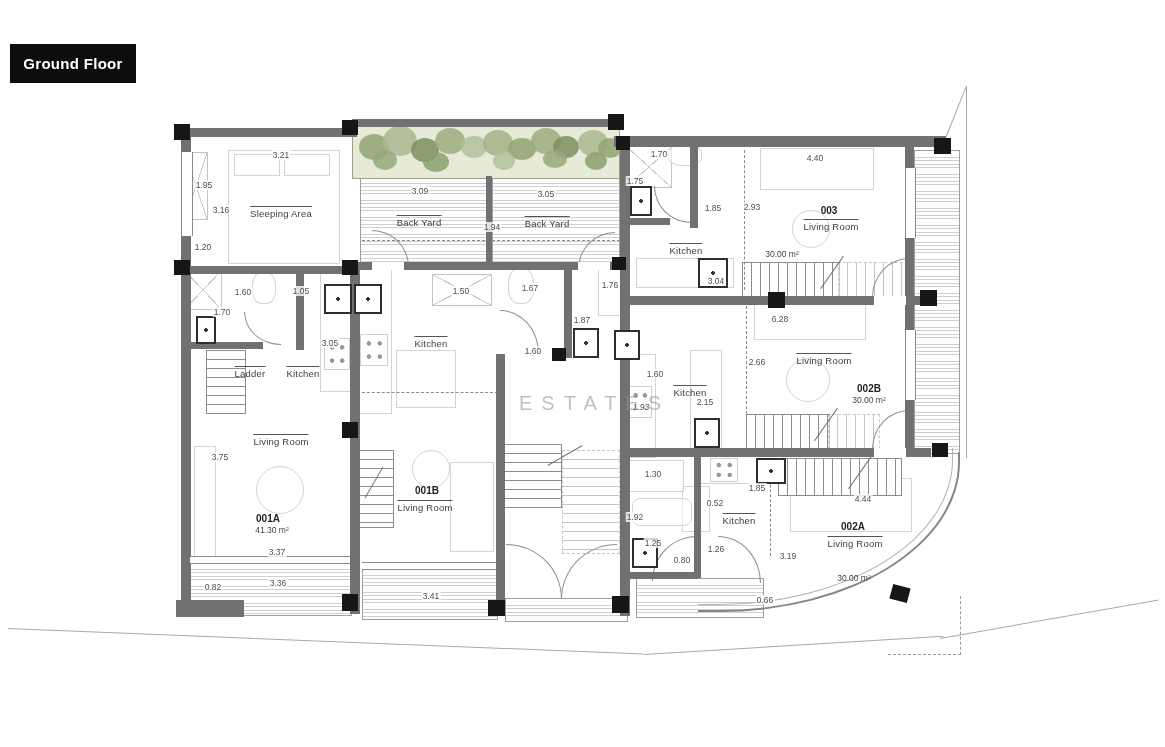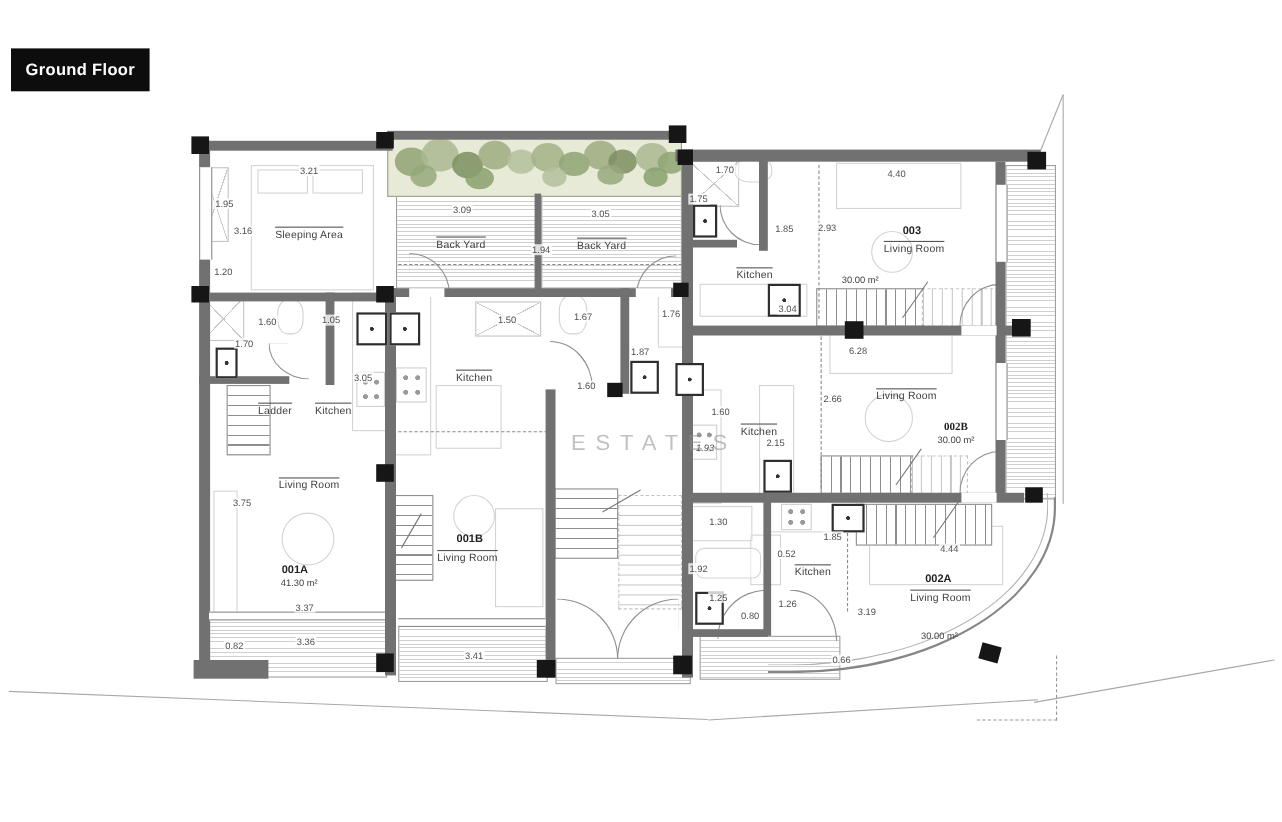--- a/index.html
+++ b/index.html
@@ -232,21 +232,21 @@
   <span class="rlabel" style="left:281px;top:434px;">Living Room</span>
   <span class="rlabel" style="left:431px;top:336px;">Kitchen</span>
   <span class="rlabel" style="left:686px;top:243px;">Kitchen</span>
   <span class="rlabel" style="left:690px;top:385px;">Kitchen</span>
   <span class="rlabel" style="left:739px;top:513px;">Kitchen</span>
   <span class="rlabel" style="left:824px;top:353px;">Living Room</span>
 
   <span class="uid" style="left:829px;top:205px;">003</span>
   <span class="rlabel" style="left:831px;top:219px;">Living Room</span>
   <span class="area" style="left:782px;top:249px;">30.00 m²</span>
-  <span class="uid" style="left:869px;top:383px;font-family:Liberation Serif, serif;">002B</span>
+  <span class="uid" style="left:869px;top:383px;">002B</span>
   <span class="area" style="left:869px;top:395px;">30.00 m²</span>
   <span class="uid" style="left:853px;top:521px;">002A</span>
   <span class="rlabel" style="left:855px;top:536px;">Living Room</span>
   <span class="area" style="left:854px;top:573px;">30.00 m²</span>
   <span class="uid" style="left:268px;top:513px;">001A</span>
   <span class="area" style="left:272px;top:525px;">41.30 m²</span>
   <span class="uid" style="left:427px;top:485px;">001B</span>
   <span class="rlabel" style="left:425px;top:500px;">Living Room</span>
 
   <span class="dim" style="left:281px;top:155px;">3.21</span>

